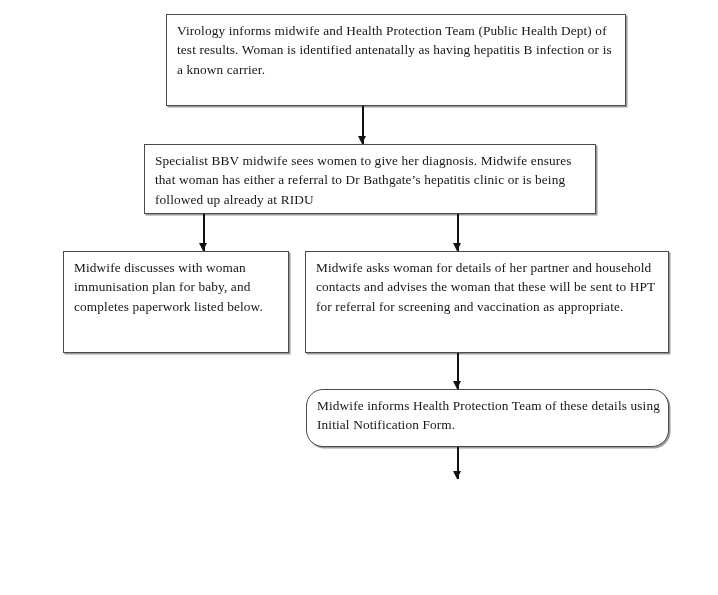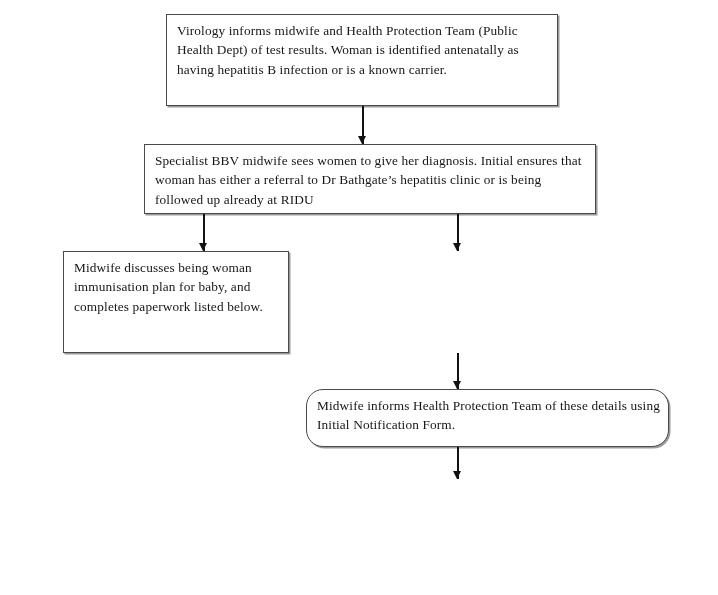--- a/index.html
+++ b/index.html
@@ -58,28 +58,31 @@
     border-left: 4.6px solid transparent;
     border-right: 4.6px solid transparent;
     border-top: 8px solid #121212;
     left: -3.6px;
   }
 </style>
 </head>
 <body>
 
 <div id="flowchart">
-    <div class="node" style="left: 166px; top: 14px; width: 392px; height: 92px;">
+    <div class="node" style="left: 166px; top: 14px; width: 460px; height: 92px;">
       <div class="node-text">Virology informs midwife and Health Protection Team (Public Health Dept) of test results. Woman is identified antenatally as having hepatitis B infection or is a known carrier.</div>
     </div>
     <div class="node" style="left: 144px; top: 144px; width: 452px; height: 70px;">
-      <div class="node-text">Specialist BBV midwife sees women to give her diagnosis. Initial ensures that woman has either a referral to Dr Bathgate’s hepatitis clinic or is being followed up already at RIDU</div>
+      <div class="node-text">Specialist BBV midwife sees women to give her diagnosis. Midwife ensures that woman has either a referral to Dr Bathgate’s hepatitis clinic or is being followed up already at RIDU</div>
     </div>
     <div class="node" style="left: 63px; top: 251px; width: 226px; height: 102px;">
-      <div class="node-text">Midwife discusses being woman immunisation plan for baby, and completes paperwork listed below.</div>
+      <div class="node-text">Midwife discusses with woman immunisation plan for baby, and completes paperwork listed below.</div>
+    </div>
+    <div class="node" style="left: 305px; top: 251px; width: 364px; height: 102px;">
+      <div class="node-text">Midwife asks woman for details of her partner and household contacts and advises the woman that these will be sent to HPT for referral for screening and vaccination as appropriate.</div>
     </div>
     <div class="node" style="left: 306px; top: 389px; width: 363px; height: 58px; border-radius: 17px;">
       <div class="node-text">Midwife informs Health Protection Team of these details using Initial Notification Form.</div>
     </div>
     <div class="connector" style="left: 362px; top: 106px; width: 1.6px; height: 38px;">
       <div class="conn-line" style="height: 38px;"></div>
       <div class="conn-head" style="top: 30px;"></div>
     </div>
     <div class="connector" style="left: 203px; top: 214px; width: 1.6px; height: 37px;">
       <div class="conn-line" style="height: 37px;"></div>

